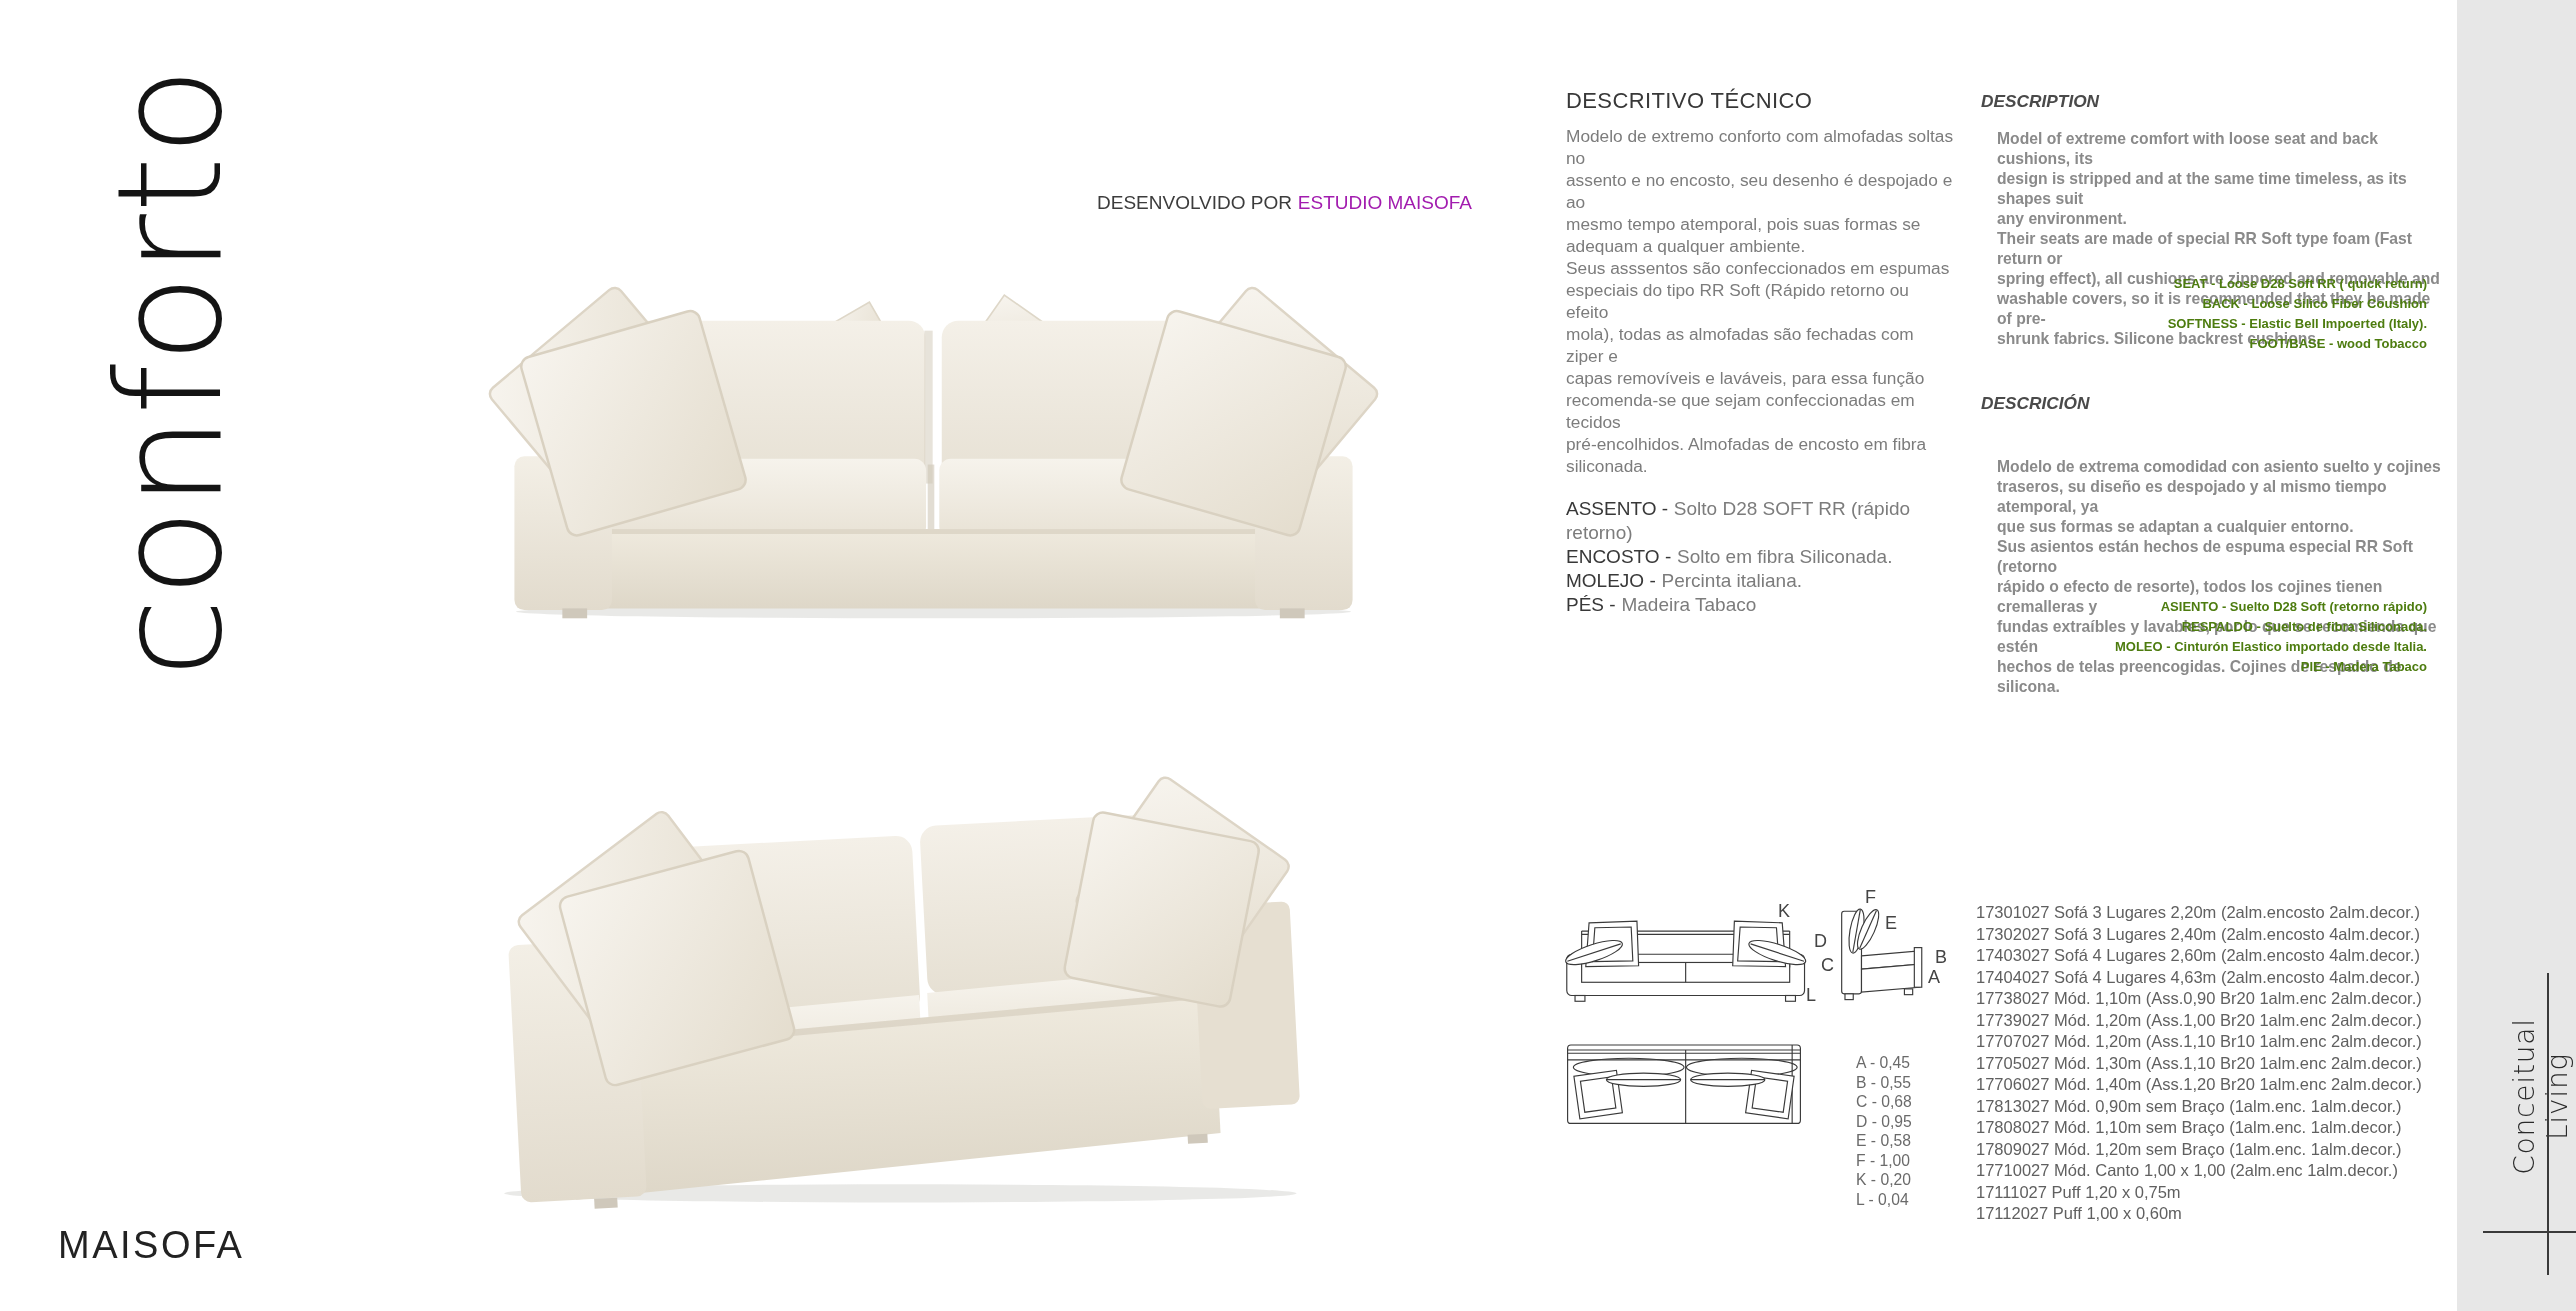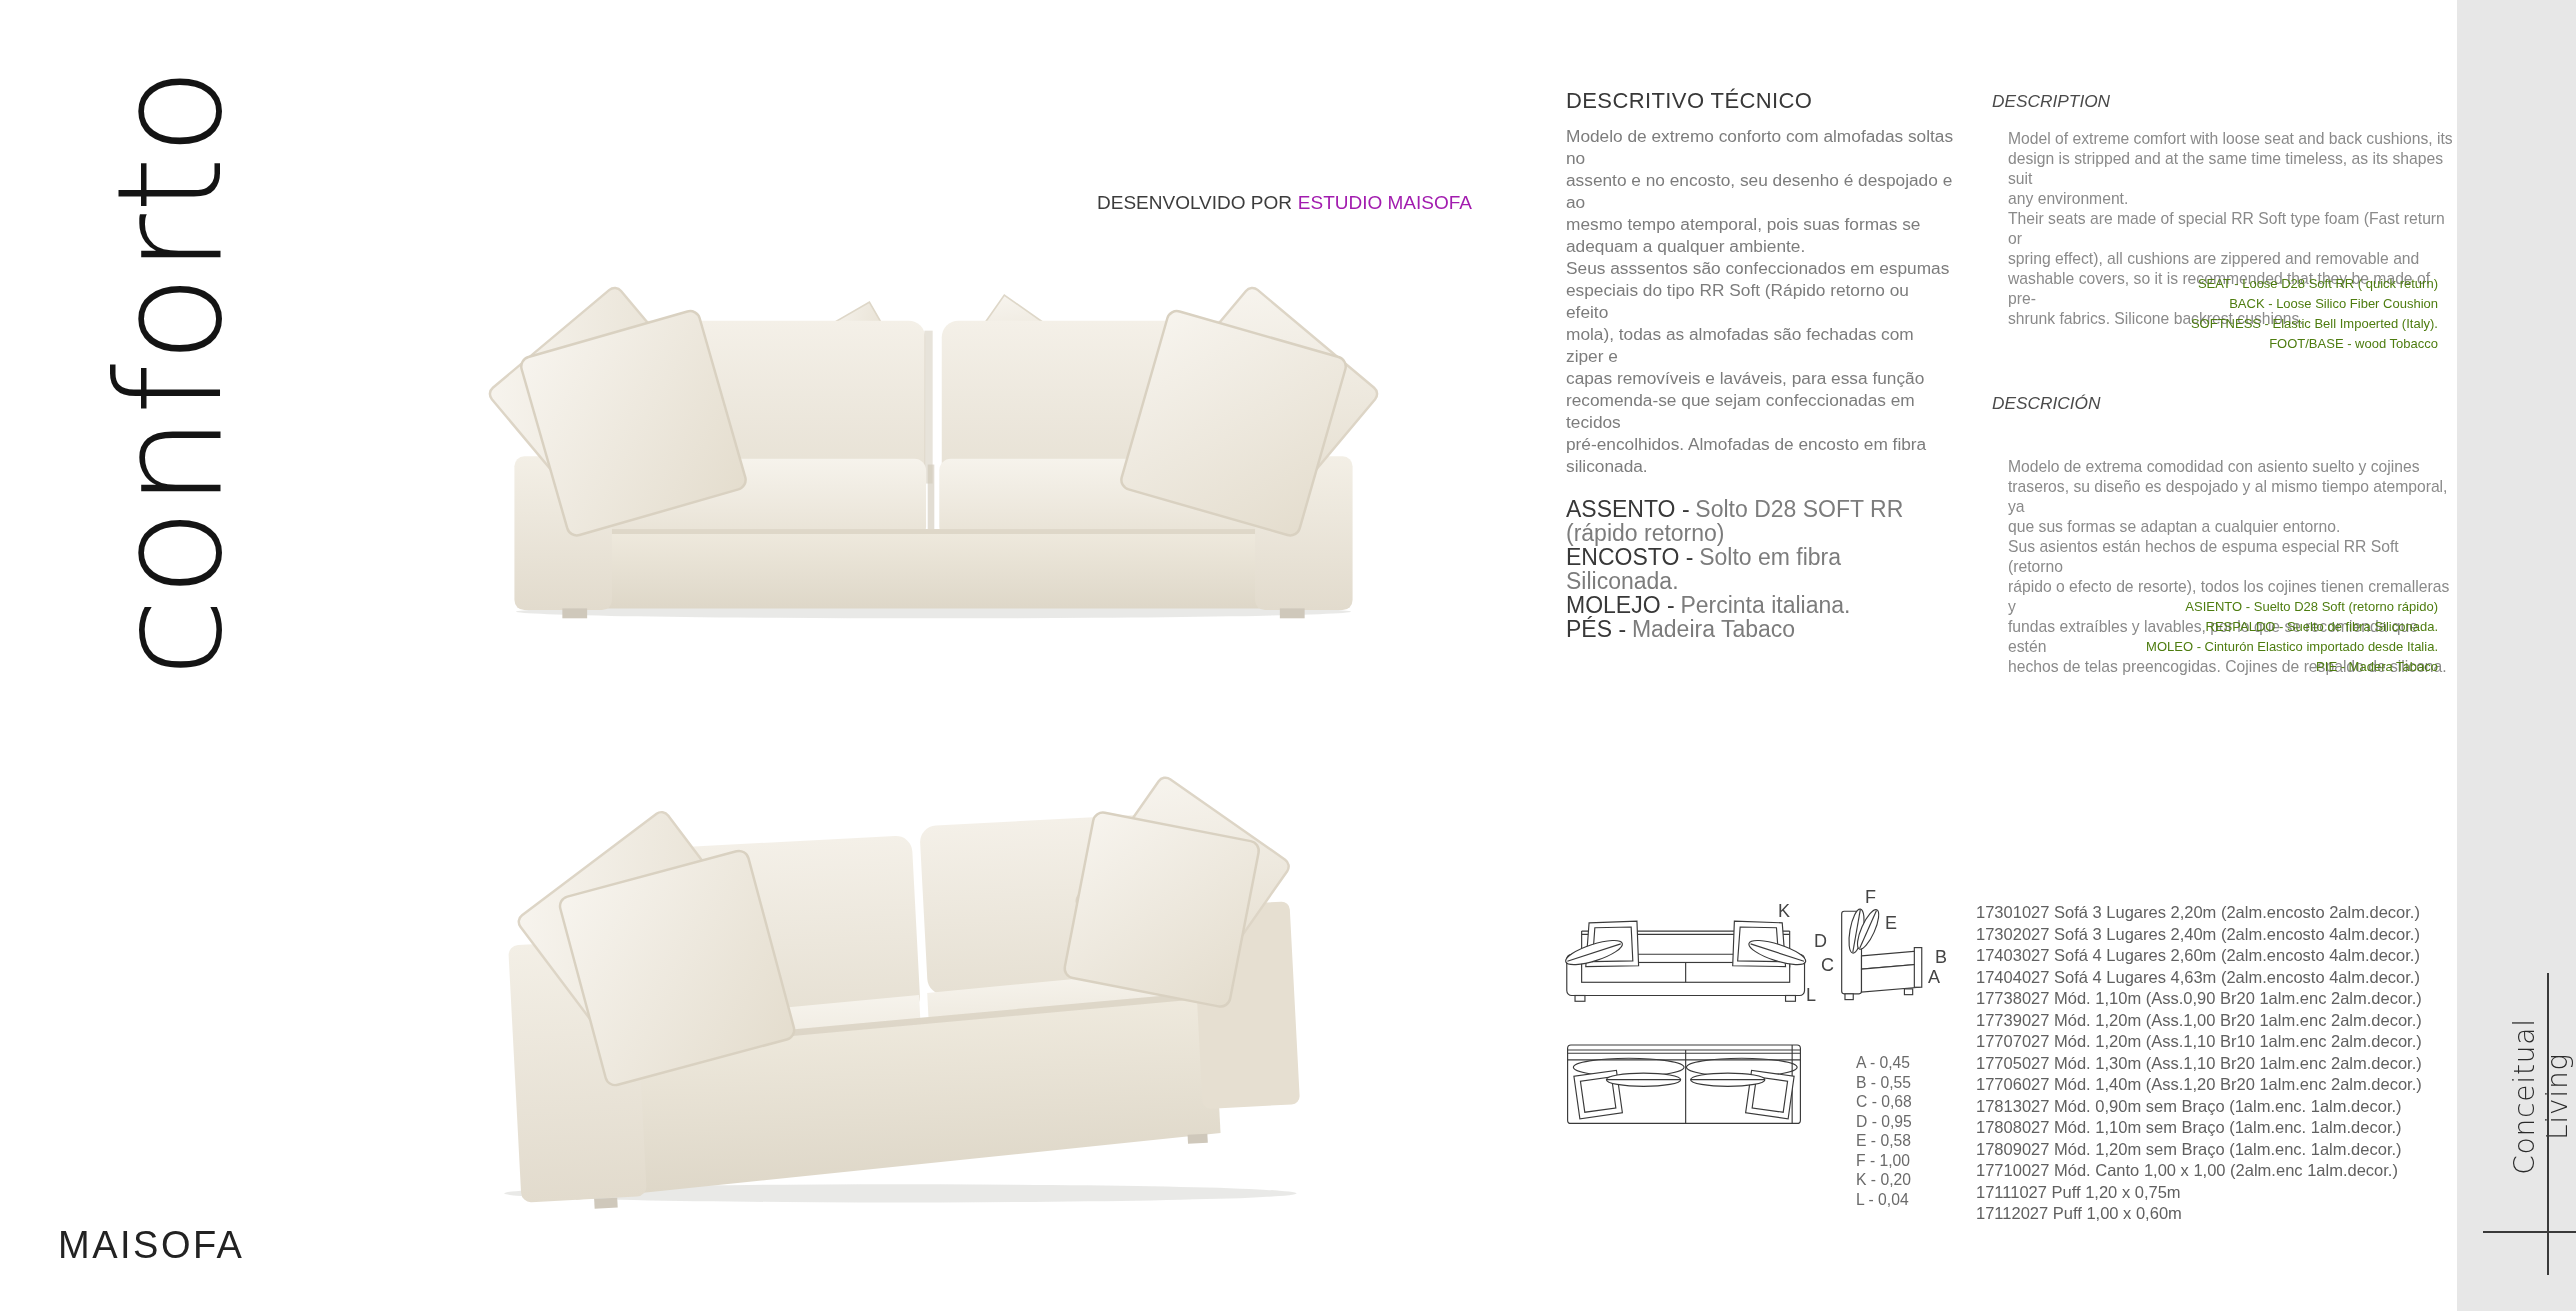--- a/index.html
+++ b/index.html
@@ -25,30 +25,30 @@
 
   
   #developed-by{left:1074px;top:192px;width:398px;text-align:right;font-size:19px;white-space:nowrap;}
   #developed-by .lbl{color:#3c3c3c;}
   #developed-by .val{color:#a21caf;margin-left:5.8px;}
 
   
   #pt-col{left:1566px;top:88px;width:388px;}
   .h-pt{font-size:22px;color:#383838;letter-spacing:0.4px;margin:0 0 10.7px 0;font-weight:normal;}
   .para{font-size:17.3px;line-height:22px;color:#7c7c7c;white-space:pre-line;margin:0;}
-  #pt-specs{margin-top:20px;font-size:23px;line-height:24px;}
+  #pt-specs{margin-top:20px;font-size:19px;line-height:24px;}
   .spec-label{color:#383838;margin-right:5.8px;}
   .spec-value{color:#7c7c7c;}
 
   
   #en-col{left:1981px;top:91px;width:446px;}
   .h-it{font-size:17.3px;color:#4a4a4a;font-style:italic;margin:0;font-weight:normal;}
   .para-sm{font-size:15.7px;line-height:20px;color:#8a8a8a;white-space:pre-line;margin:16px;}
   .list-sm{font-size:13px;line-height:20px;color:#4d7c0f;white-space:pre-line;text-align:right;}
-  .sub{position:absolute;left:11px;width:446px;}
+  .sub{position:absolute;left:0;width:446px;font-weight:bold;}
 
   
   #products{left:1976px;top:902px;width:479px;font-size:16.5px;line-height:21.5px;color:#606060;}
 
   
   #dims{left:1856px;top:1053px;font-size:15.7px;line-height:19.5px;color:#6a6a6a;}
 
   
   .dlabel{position:absolute;font-size:18px;color:#444;}
 

